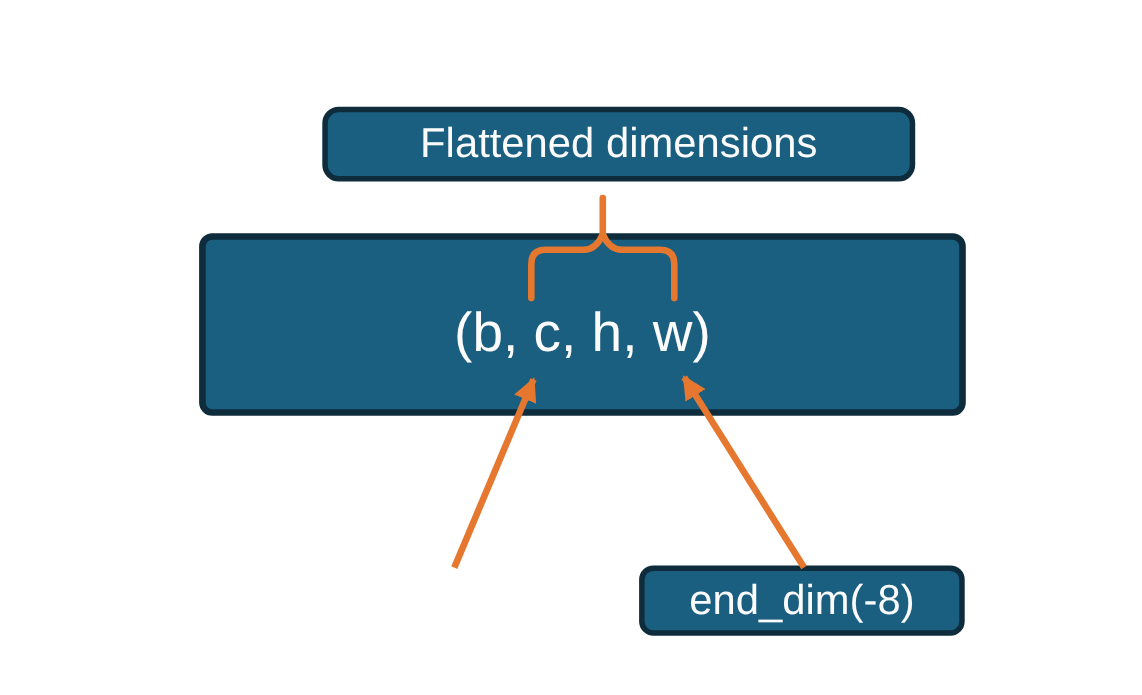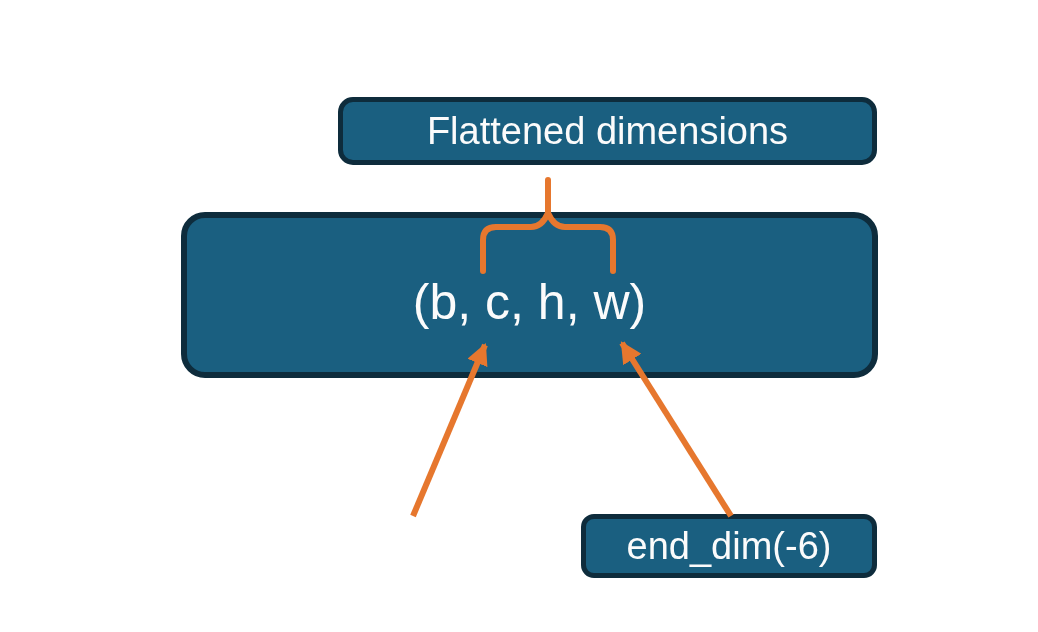--- a/index.html
+++ b/index.html
@@ -26,29 +26,28 @@
     justify-content: center;
     text-align: center;
   }
   .top-box {
     left: 293px;
     top: 97px;
     width: 539px;
     height: 68px;
     border-radius: 15px;
     font-size: 38px;
-    margin-left: 45px;
   }
   .main-box {
     left: 181px;
     top: 212px;
     width: 697px;
     height: 166px;
     border-width: 6px;
-    border-radius: 24px;
+    border-radius: 12px;
     font-size: 50px;
     padding-top: 14px;
   }
   .small-box {
     top: 515px;
     height: 63px;
     border-radius: 13px;
     font-size: 38px;
   }
   .start-box {
@@ -86,21 +85,21 @@
   <div class="box top-box">
     <span>Flattened dimensions</span>
   </div>
 
   <div class="box main-box">
     <span>(b, c, h, w)</span>
   </div>
 
 
   <div class="box small-box end-box">
-    <span>end_dim(-6)</span>
+    <span>end_dim(-8)</span>
   </div>
 
   <svg class="overlay" viewBox="0 0 1038 632" xmlns="http://www.w3.org/2000/svg">
     <defs>
       <marker id="arrowhead" viewBox="0 0 10 10" refX="9" refY="5" markerWidth="3.6" markerHeight="3.6" orient="auto-start-reverse">
         <path class="accent-fill" d="M 0 0 L 10 5 L 0 10 z"></path>
       </marker>
     </defs>
 
     <path class="accent-stroke" stroke-linecap="round" d="M 548 180 L 548 212"></path>

